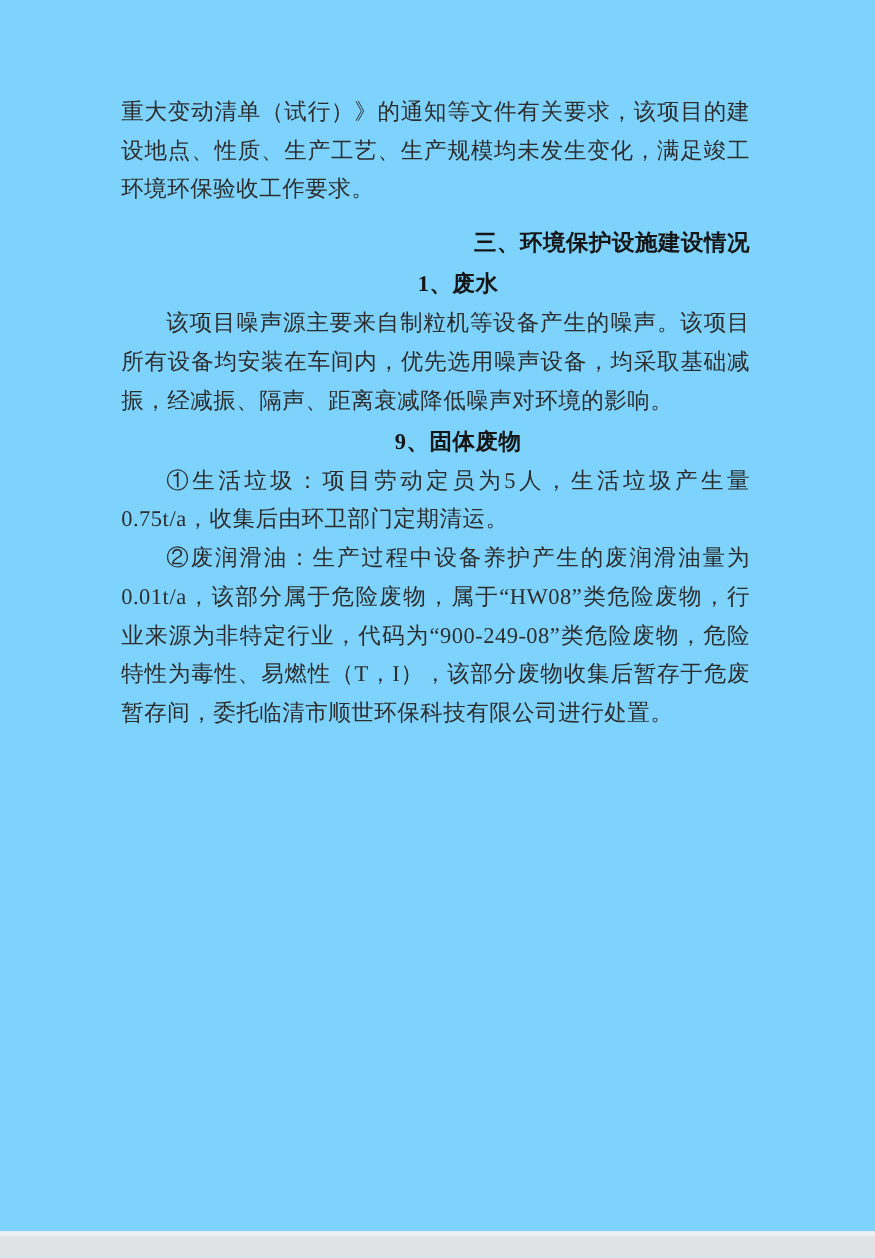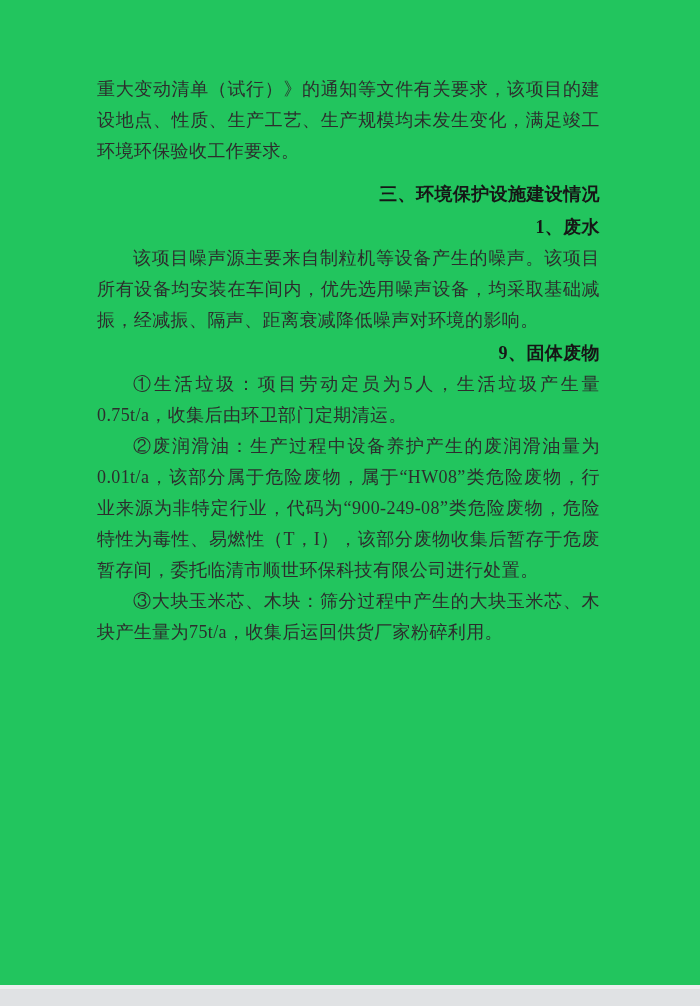--- a/index.html
+++ b/index.html
@@ -5,21 +5,21 @@
   html, body {
     margin: 0;
     padding: 0;
     background: #ffffff;
     font-family: "Liberation Serif", serif;
   }
   .viewport {
     position: relative;
     width: 700px;
     height: 1006px;
-    background: #22c55e;
+    background: #7dd3fc;
     overflow: hidden;
     font-family: Liberation Serif, serif;
   }
   .doc-content {
     position: absolute;
     left: 97px;
     top: 74px;
     width: 503px;
     font-size: 18px;
     line-height: 31px;
@@ -43,21 +43,21 @@
     color: #161616;
     text-align: right;
   }
   .h-sub {
     margin: 2px 0 0 0;
     text-indent: 2em;
     font-size: 18px;
     line-height: 31px;
     font-weight: bold;
     color: #161616;
-    text-align: right;
+    text-align: center;
   }
   .page-edge {
     position: absolute;
     left: 0;
     bottom: 0;
     width: 700px;
     height: 17px;
     background: #e0e2e4;
     border-top: 4px solid #eceef0;
     box-sizing: content-box;
@@ -68,16 +68,15 @@
 
 <div class="viewport">
   <div class="doc-content">
     <p class="para noindent">重大变动清单（试行）》的通知等文件有关要求，该项目的建设地点、性质、生产工艺、生产规模均未发生变化，满足竣工环境环保验收工作要求。</p>
     <p class="h-sec">三、环境保护设施建设情况</p>
     <p class="h-sub">1、废水</p>
     <p class="para">该项目噪声源主要来自制粒机等设备产生的噪声。该项目所有设备均安装在车间内，优先选用噪声设备，均采取基础减振，经减振、隔声、距离衰减降低噪声对环境的影响。</p>
     <p class="h-sub">9、固体废物</p>
     <p class="para">①生活垃圾：项目劳动定员为5人，生活垃圾产生量0.75t/a，收集后由环卫部门定期清运。</p>
     <p class="para">②废润滑油：生产过程中设备养护产生的废润滑油量为0.01t/a，该部分属于危险废物，属于“HW08”类危险废物，行业来源为非特定行业，代码为“900-249-08”类危险废物，危险特性为毒性、易燃性（T，I），该部分废物收集后暂存于危废暂存间，委托临清市顺世环保科技有限公司进行处置。</p>
-    <p class="para">③大块玉米芯、木块：筛分过程中产生的大块玉米芯、木块产生量为75t/a，收集后运回供货厂家粉碎利用。</p>
   </div>
   <div class="page-edge"></div>
 </div>
 
 </body></html>

